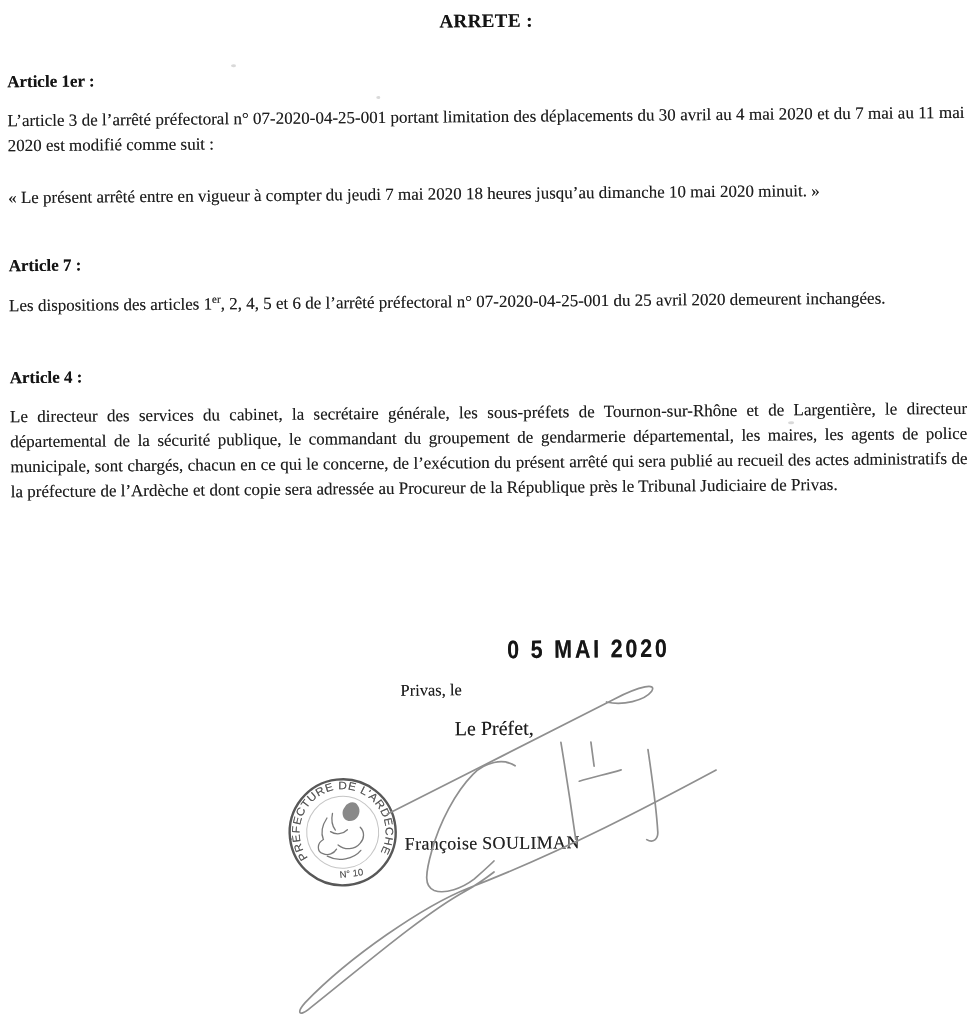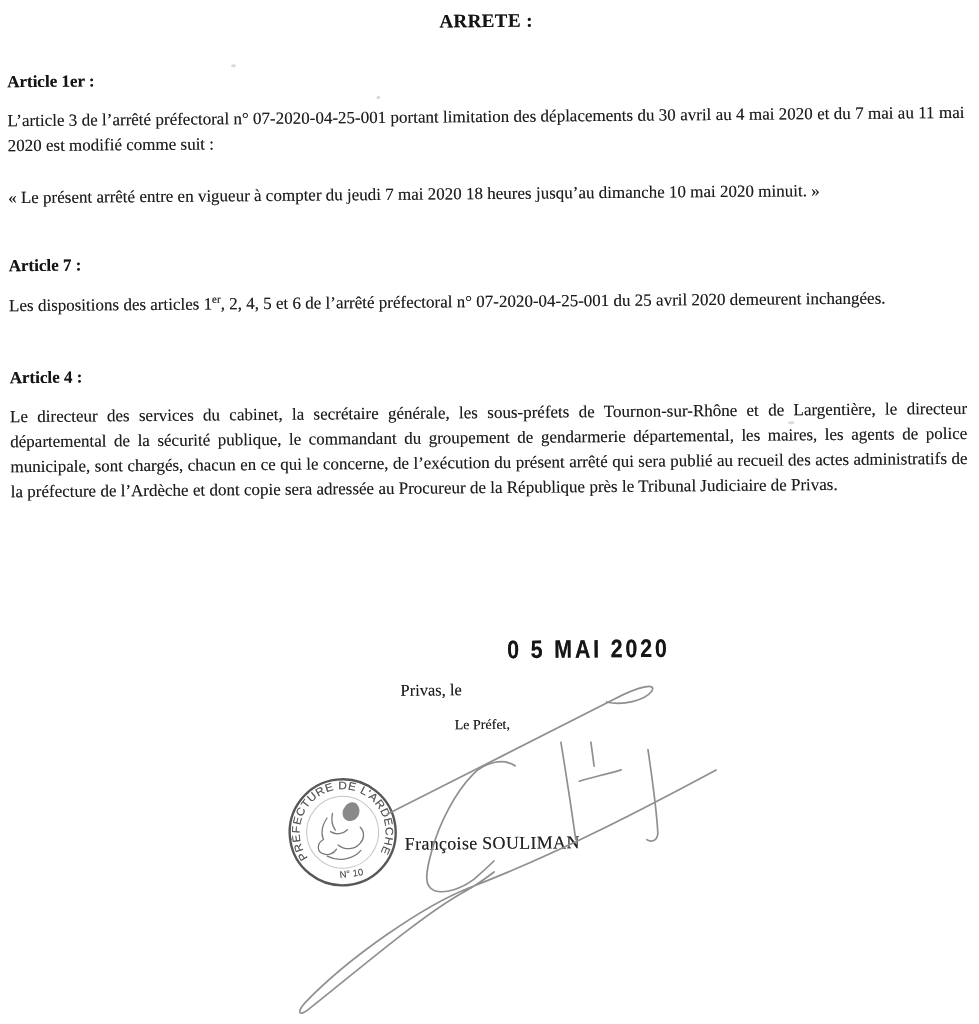--- a/index.html
+++ b/index.html
@@ -72,21 +72,21 @@
     font-size: 22.5px;
     letter-spacing: 3px;
     color: #161616;
     transform: scale(0.95, 1.12);
     transform-origin: left top;
     text-shadow: 0 0 0.6px rgba(0,0,0,0.6);
   }
   .prefet-title {
     position: absolute;
     left: 452px; top: 717px;
-    font-size: 14px;
+    font-size: 20px;
     z-index: 1;
   }
   .signatory-name {
     position: absolute;
     left: 401px; top: 833px;
     font-size: 18px;
     letter-spacing: 0.3px;
     z-index: 3;
     color: #222;
   }

